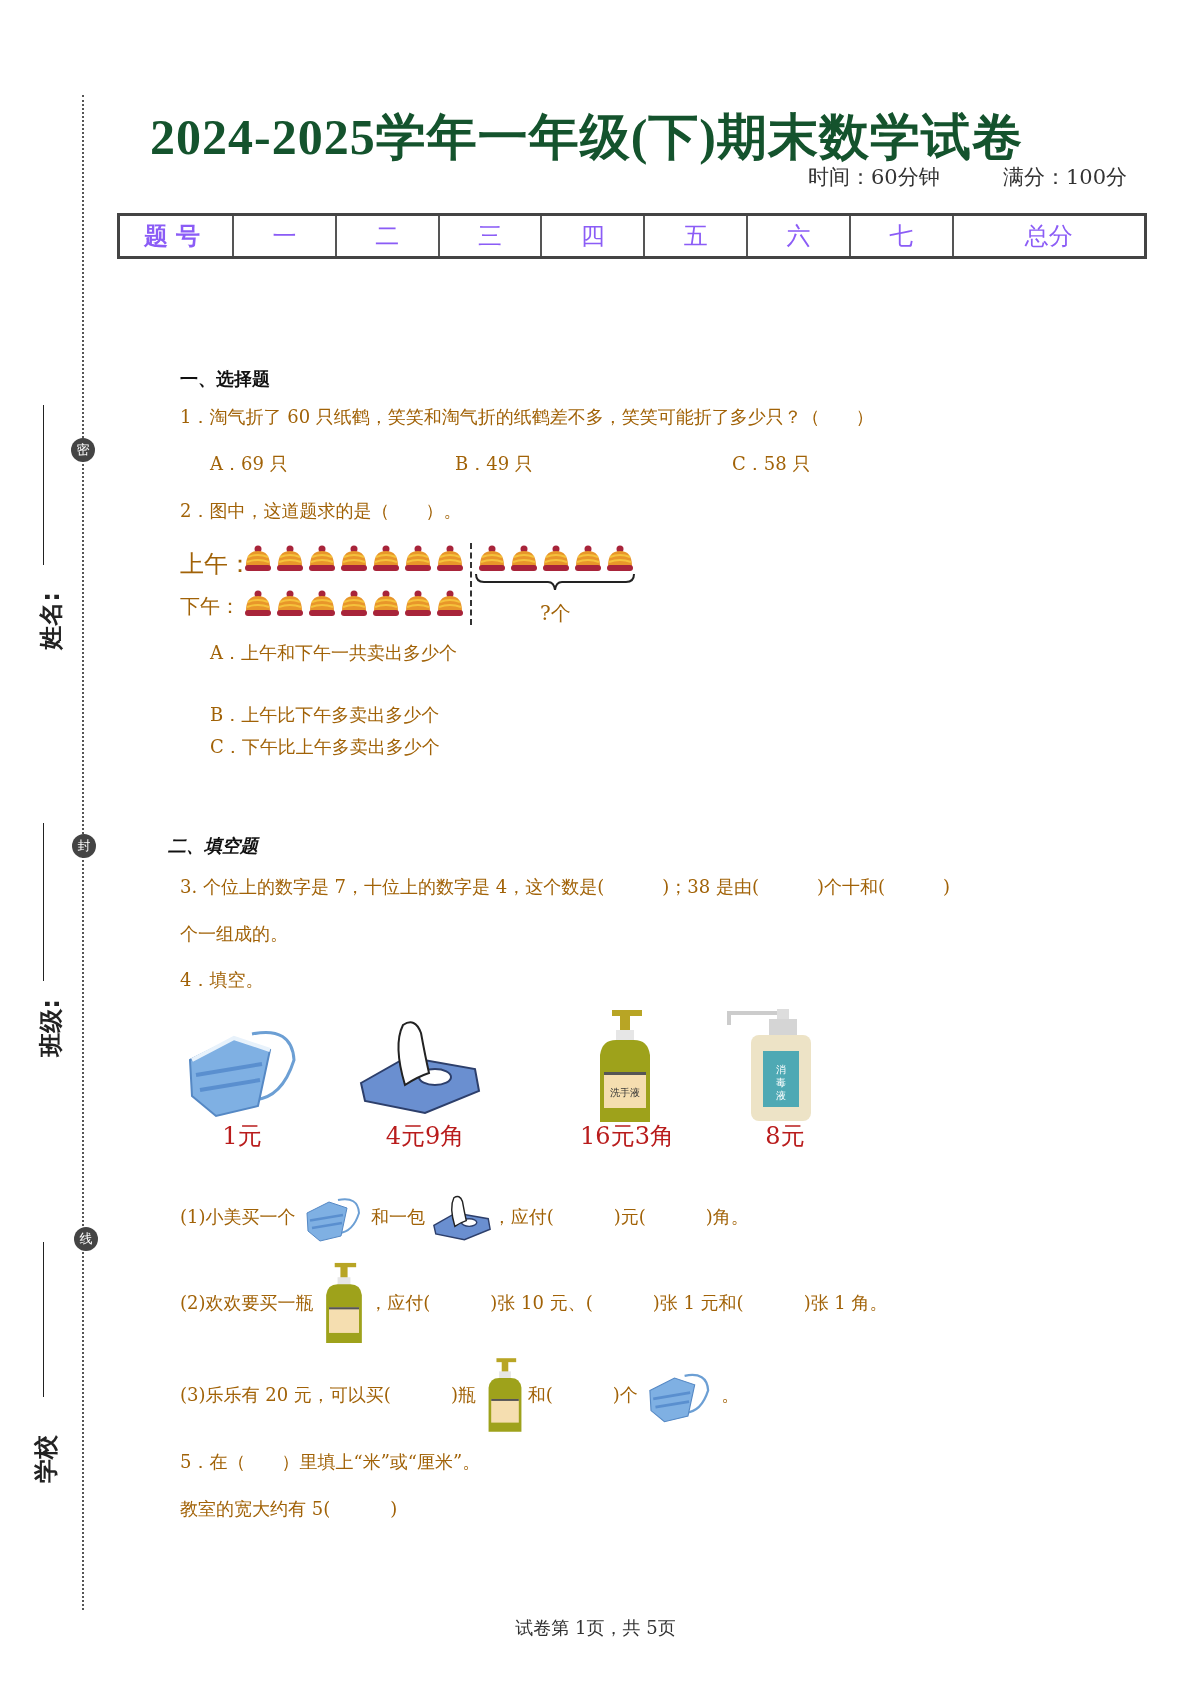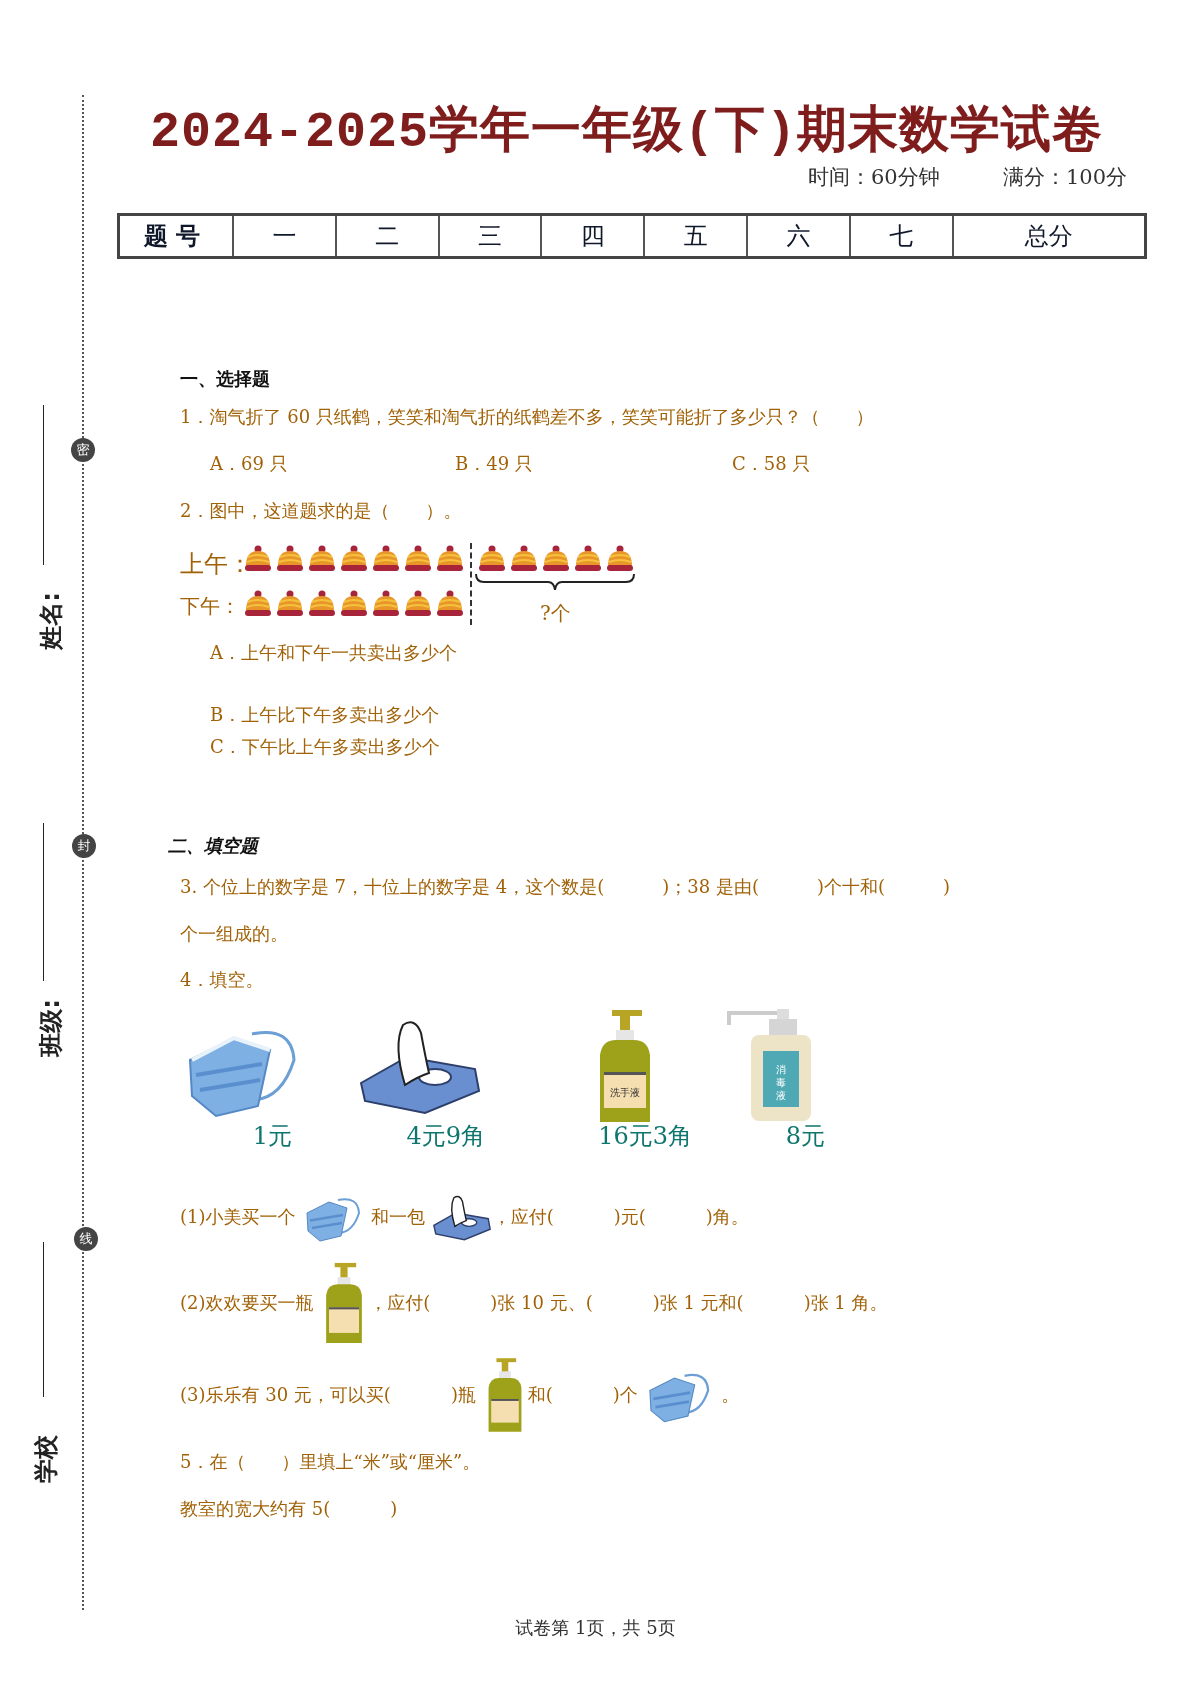--- a/index.html
+++ b/index.html
@@ -9,35 +9,35 @@
 
   
   .dotline { position: absolute; left: 82px; top: 95px; height: 1515px; border-left: 2px dotted #555; }
   .seal { position: absolute; width: 24px; height: 24px; border-radius: 50%; background: #444; color: #fff;
           font-size: 13px; line-height: 24px; text-align: center; font-family: "DejaVu Sans", sans-serif; }
   .vlabel { position: absolute; left: 22px; font-family: "DejaVu Sans", sans-serif; font-weight: bold;
             font-size: 24px; transform: rotate(-90deg); transform-origin: center; white-space: nowrap; }
   .vline { position: absolute; left: 43px; width: 0; border-left: 1.5px solid #222; }
 
   
-  .title { left: 150px; top: 96px; width: 960px; font-family: Liberation Mono, monospace; font-weight: bold;
-           font-size: 50px; letter-spacing: 1px; color: #7f1d1d; white-space: nowrap; }
+  .title { left: 150px; top: 104px; width: 960px; font-family: Liberation Serif, serif; font-weight: bold;
+           font-size: 50px; letter-spacing: 1px; color: #14532d; white-space: nowrap; }
   .meta { top: 163px; font-size: 21px; color: #333; white-space: nowrap; }
 
   
   table.score { position: absolute; left: 117px; top: 213px; width: 1030px; border-collapse: collapse;
                 border: 3px solid #444; font-family: "DejaVu Sans", sans-serif; }
-  table.score td { border: 2px solid #555; height: 38px; text-align: center; font-size: 24px; color: #0f172a; }
+  table.score td { border: 2px solid #555; height: 38px; text-align: center; font-size: 24px; color: #8b5cf6; }
   table.score td.rh { width: 110px; font-weight: bold; letter-spacing: 8px; }
 
   
   .h { font-family: "DejaVu Sans", sans-serif; font-weight: bold; font-size: 18px; color: #111; }
   .t { font-size: 18px; color: #a16207; white-space: nowrap; }
   .blank { display: inline-block; }
-  .price { font-size: 24px; color: #0f766e; text-align: right; white-space: nowrap; }
+  .price { font-size: 24px; color: #b91c1c; text-align: center; white-space: nowrap; }
 
   
   .hatrow { position: absolute; display: flex; gap: 4px; }
   .hat { width: 28px; height: 28px; }
   .dash { position: absolute; left: 470px; top: 543px; height: 82px; border-left: 2px dashed #333; }
   .brace { position: absolute; left: 474px; top: 572px; width: 162px; height: 20px; }
 
   .footer { left: 0; top: 1616px; width: 1191px; text-align: center; font-size: 18px; color: #333; }
 </style>
 </head>
@@ -277,21 +277,21 @@
     <rect x="22" y="0" width="30" height="6" fill="#b8a525"></rect>
       <rect x="30" y="4" width="10" height="18" fill="#b8a525"></rect>
     <rect x="26" y="20" width="18" height="12" fill="#e6e6e6"></rect>
     <path d="M10 45 Q12 30 26 30 L44 30 Q58 30 60 45 L60 112 L10 112 Z" fill="#9ea21b"></path>
     <rect x="14" y="62" width="42" height="36" fill="#f5deb0"></rect>
       <rect x="14" y="62" width="42" height="3" fill="#555"></rect>
   </svg><span>，应付(</span><span class="blank" style="width:60px;"></span><span>)张 10 元、(</span><span class="blank" style="width:60px;"></span><span>)张 1 元和(</span><span class="blank" style="width:60px;"></span><span>)张 1 角。</span>
 </div>
 
 <div class="abs t" style="left:180px; top:1355px;">
-  <span>(3)乐乐有 30 元，可以买(</span><span class="blank" style="width:60px;"></span><span>)瓶</span>
+  <span>(3)乐乐有 20 元，可以买(</span><span class="blank" style="width:60px;"></span><span>)瓶</span>
   <svg width="46" height="82" viewBox="0 0 70 115" style="vertical-align:middle;">
     <rect x="22" y="0" width="30" height="6" fill="#b8a525"></rect>
       <rect x="30" y="4" width="10" height="18" fill="#b8a525"></rect>
     <rect x="26" y="20" width="18" height="12" fill="#e6e6e6"></rect>
     <path d="M10 45 Q12 30 26 30 L44 30 Q58 30 60 45 L60 112 L10 112 Z" fill="#9ea21b"></path>
     <rect x="14" y="62" width="42" height="36" fill="#f5deb0"></rect>
       <rect x="14" y="62" width="42" height="3" fill="#555"></rect>
   </svg><span>和(</span><span class="blank" style="width:60px;"></span><span>)个</span>
   <svg width="72" height="56" viewBox="0 0 120 100" style="vertical-align:middle;">
     <path d="M70 14 Q110 6 112 40 Q100 78 72 80" fill="none" stroke="#6c9fd4" stroke-width="4"></path>

